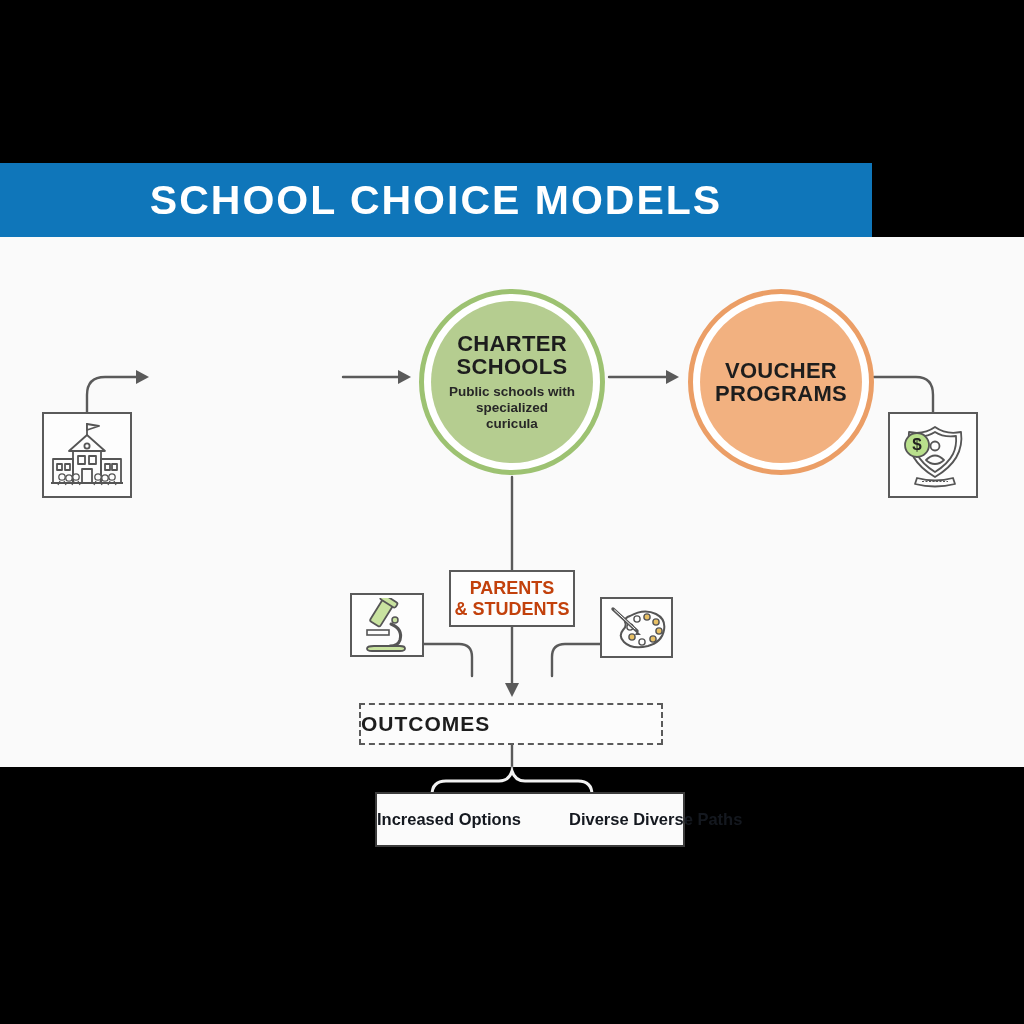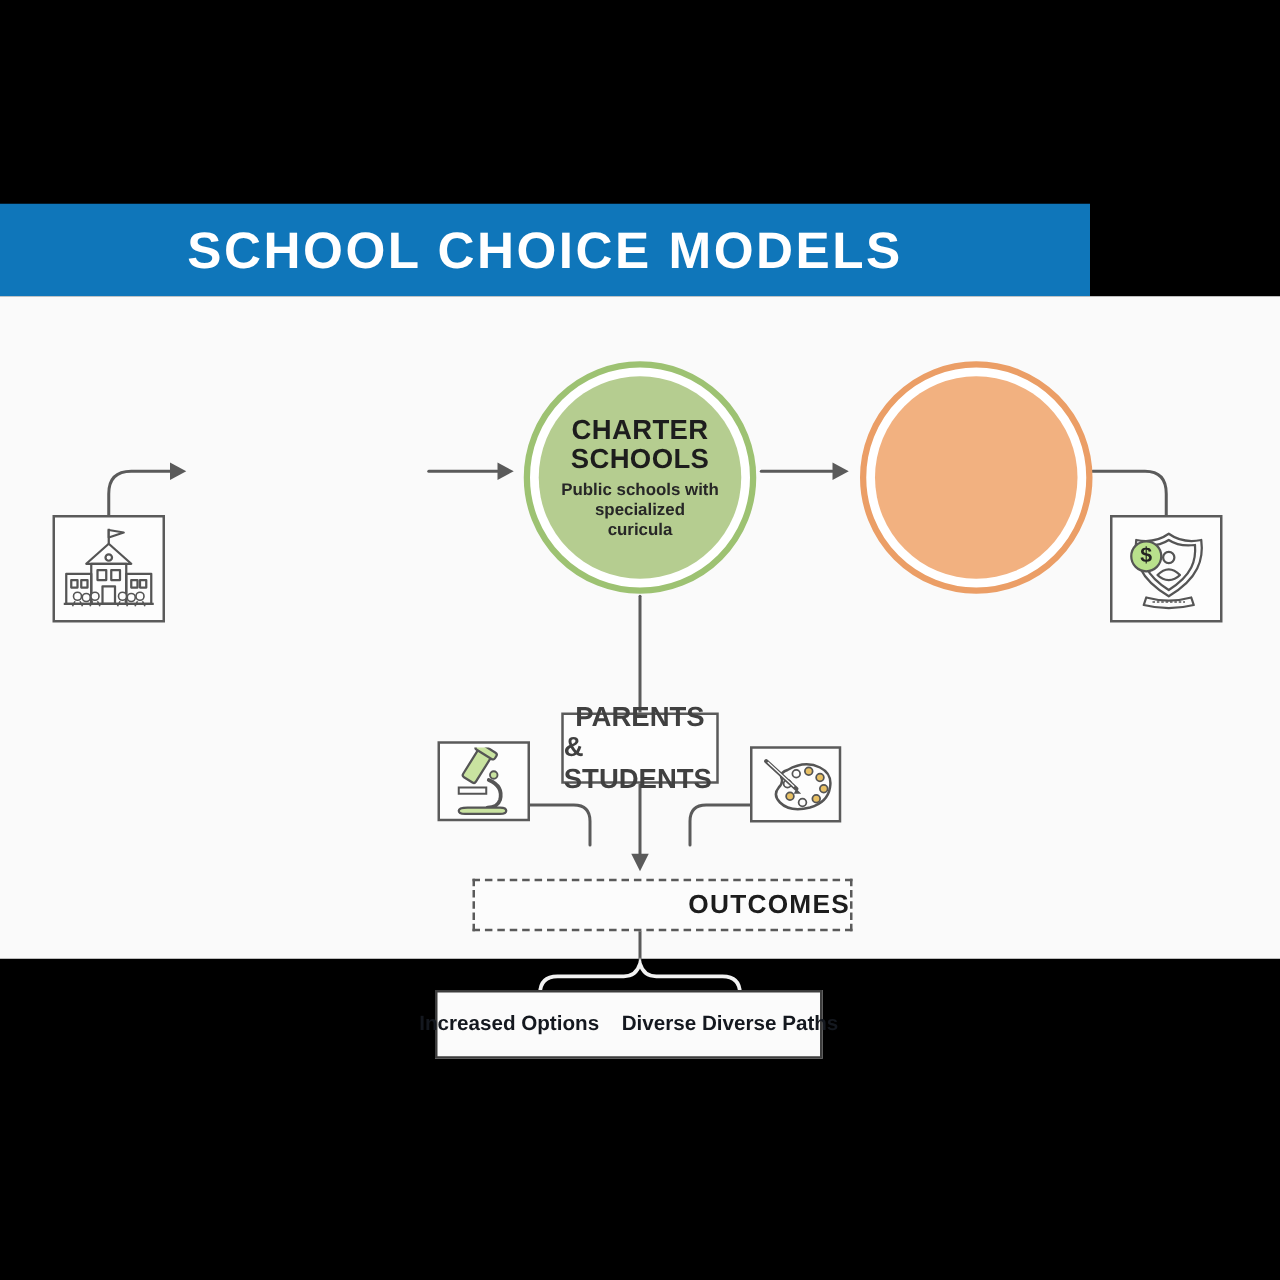--- a/index.html
+++ b/index.html
@@ -32,30 +32,30 @@
   .school-box{left:42px;top:412px;width:90px;height:86px;}
   .crest-box{left:888px;top:412px;width:90px;height:86px;}
   .micro-box{left:350px;top:593px;width:74px;height:64px;}
   .palette-box{left:600px;top:597px;width:73px;height:61px;}
   .dollar-sign{position:absolute;left:27px;top:31px;transform:translate(-50%,-52%);
                font-size:17px;font-weight:800;color:#222;}
   
   .hub-box{position:absolute;left:449px;top:570px;width:126px;height:57px;background:#fdfdfd;
            border:2px solid #5a5a5a;display:flex;flex-direction:column;align-items:center;
            justify-content:center;box-sizing:border-box;}
-  .hub-line{font-size:22px;font-weight:800;color:#404040;line-height:1.12;}
+  .hub-line{font-size:18px;font-weight:800;color:#c2410c;line-height:1.12;}
   
-  .outcomes-box{position:absolute;left:378px;top:703px;width:304px;height:42px;background:#fcfcfc;
-                border:2px dashed #5a5a5a;display:flex;align-items:center;justify-content:flex-end;
+  .outcomes-box{position:absolute;left:359px;top:703px;width:304px;height:42px;background:#fcfcfc;
+                border:2px dashed #5a5a5a;display:flex;align-items:center;justify-content:flex-start;
                 box-sizing:border-box;}
   .outcomes-label{font-size:21px;font-weight:800;color:#1d1d1d;letter-spacing:1px;}
   
-  .results-box{position:absolute;left:348px;top:792px;width:310px;height:55px;background:#fbfbfb;
-               border:2px solid #3c3c3c;display:flex;align-items:center;justify-content:center;
-               gap:9px;box-sizing:border-box;}
+  .results-box{position:absolute;left:375px;top:792px;width:310px;height:55px;background:#fbfbfb;
+               border:2px solid #3c3c3c;display:flex;align-items:center;justify-content:space-between;
+               gap:24px;box-sizing:border-box;}
   .results-label{font-size:16.5px;font-weight:700;color:#14181f;white-space:nowrap;}
 </style>
 </head>
 <body>
 
 <div id="stage">
 
   <div class="header-band">
     <div class="page-title">SCHOOL CHOICE MODELS</div>
   </div>
@@ -86,20 +86,21 @@
 
   <div class="model-circle magnet">
     <div class="model-inner">
       <div class="model-title">CHARTER SCHOOLS</div>
       <div class="model-sub">Public schools with specialized curicula</div>
     </div>
   </div>
 
   <div class="model-circle voucher">
     <div class="model-inner">
+      <div class="model-title">VOUCHER PROGRAMS</div>
     </div>
   </div>
 
   <div class="icon-box school-box">
     <svg width="76" height="68" viewBox="0 0 76 68">
       <g stroke="#555" stroke-width="1.8" fill="none" stroke-linejoin="round">
         <line x1="38" y1="14" x2="38" y2="2"></line>
         <path d="M 38 3 L 50 5 L 38 9 Z" fill="#fdfdfd"></path>
         <path d="M 20 30 L 38 14 L 56 30 Z"></path>
         <rect x="24" y="30" width="28" height="32"></rect>

